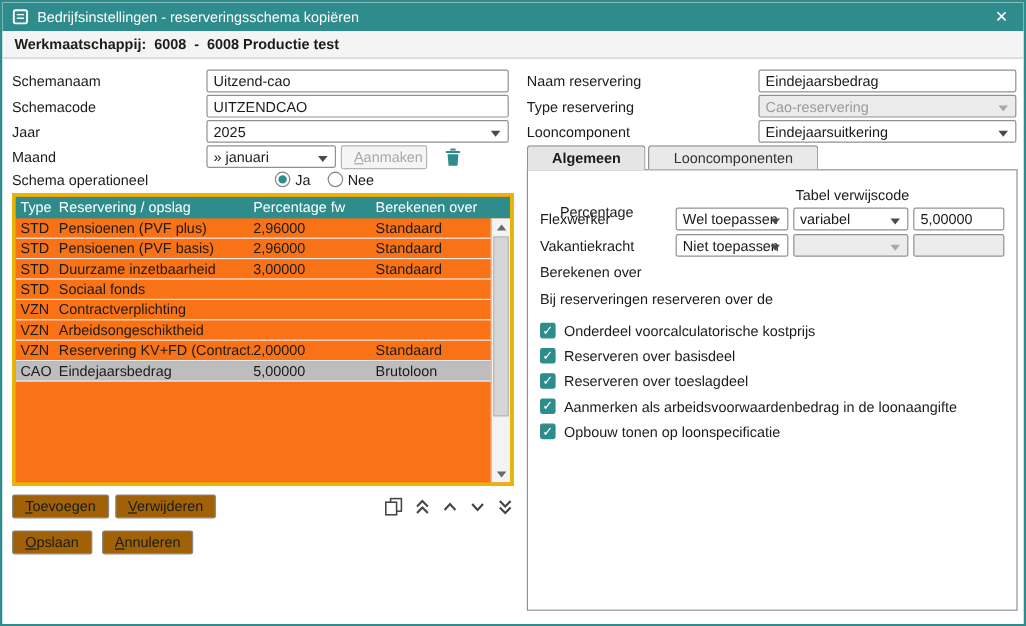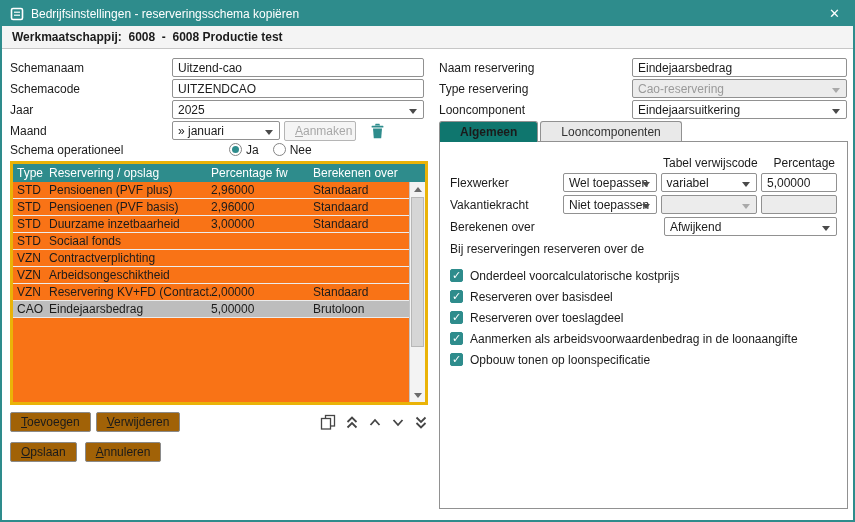--- a/index.html
+++ b/index.html
@@ -92,26 +92,26 @@
   .row-tools .btn { margin-right: 5px; }
   .tool-icons { margin-left: auto; display: flex; align-items: center; gap: 9px; }
 
   .footer-row { display: flex; align-items: center; margin-top: 10px; gap: 8px; }
 
   
   .tabs { display: flex; height: 21px; align-items: flex-end; position: relative; z-index: 2; }
   .tab { height: 20px; border: 1px solid #919191; border-bottom: none; border-radius: 3px 3px 0 0;
          background: #e9e9e9; padding: 0 20px; display: flex; align-items: center; margin-right: 2px;
          cursor: pointer; color: #333; }
-  .tab.active { height: 21px; background: #0f766e; font-weight: bold; color: #1b1b1b;
+  .tab.active { height: 21px; background: #e5e5e5; font-weight: bold; color: #1b1b1b;
                 position: relative; top: 1px; z-index: 3; }
 
   .panel { position: relative; border: 1px solid #919191; background: #fff; height: 368px;
            padding: 6px 10px; z-index: 1; }
-  .col-heads { display: flex; height: 15px; margin-top: 8px; }
+  .col-heads { display: flex; height: 15px; margin-top: 8px; flex-direction: column; }
   .col-heads .ch1 { margin-left: 213px; width: 100px; }
   .col-heads .ch2 { margin-left: 4px; width: 76px; text-align: right; padding-right: 2px; }
   .panel-row { display: flex; align-items: center; height: 21px; margin-top: 1px; }
   .panel-row > label { width: 113px; flex: none; }
   .panel-row.wide > label { width: 214px; }
   .gap4 { margin-left: 4px; }
 
   .cb-list { margin-top: 6px; }
   .cb-row { display: flex; align-items: center; height: 21px; }
   .cb { width: 13px; height: 13px; border: 1px solid #2e8c8c; border-radius: 2px; background: #fff;
@@ -361,23 +361,20 @@
             <span>Niet toepassen</span>
           </div>
           <div class="sel disabled w100 gap4">
             <span></span>
           </div>
           <input class="txt disabled w76 gap4" value="" style="">
         </div>
 
         <div class="panel-row wide">
           <label>Berekenen over</label>
-          <div class="sel w180">
-            <span>Afwijkend</span>
-          </div>
         </div>
 
         <div class="panel-row wide">
           <label>Bij reserveringen reserveren over de</label>
         </div>
 
         <div class="cb-list">
           <div class="cb-row">
             <span class="cb checked"></span>
             <span>Onderdeel voorcalculatorische kostprijs</span>

